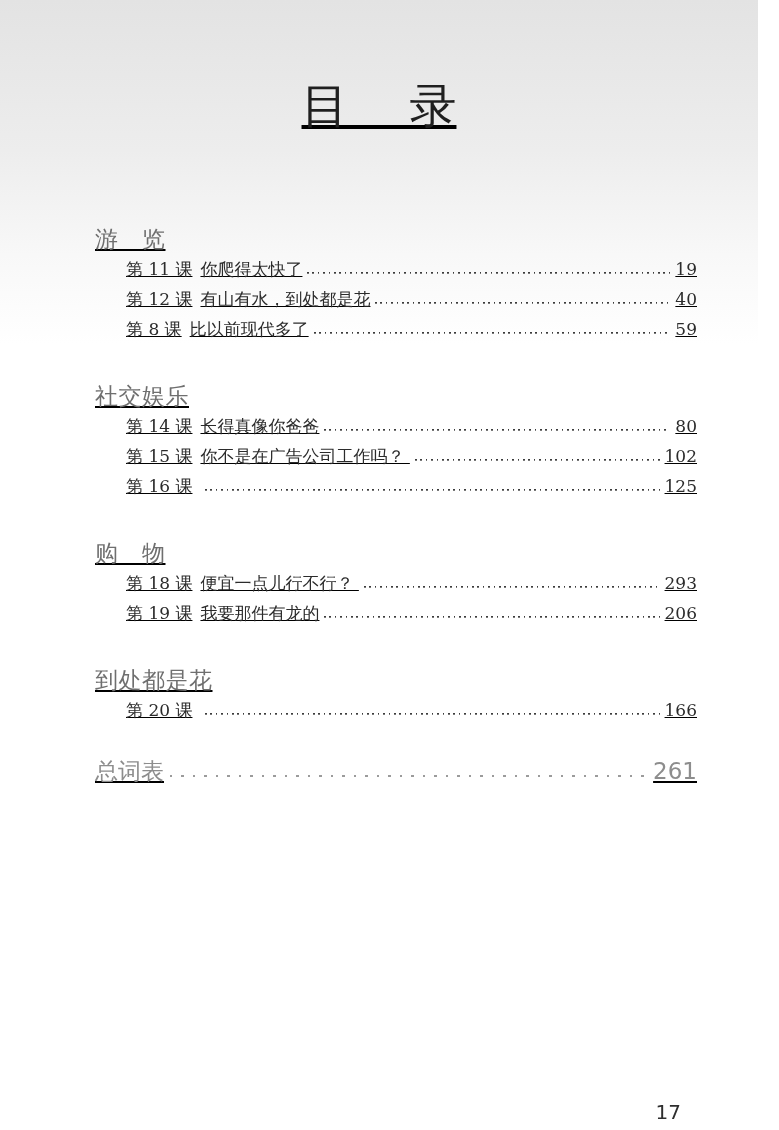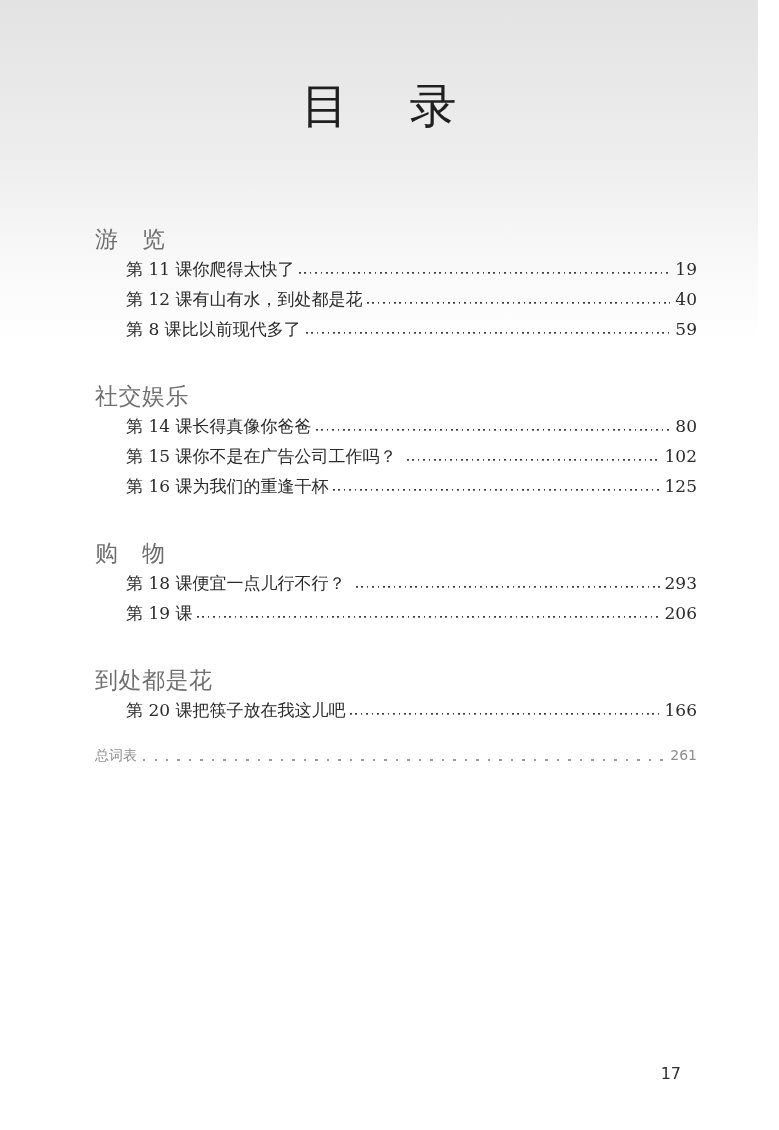--- a/index.html
+++ b/index.html
@@ -5,62 +5,63 @@
   html,body { margin:0; padding:0; }
   body {
     width:779px; height:1130px; position:relative;
     background:#ffffff;
     font-family:"DejaVu Serif","Liberation Serif",serif;
     overflow:hidden;
   }
   .page {
     position:absolute; left:0; top:0; width:758px; height:1130px;
     background:linear-gradient(180deg,#e3e3e3 0px,#ededed 150px,#f8f8f8 255px,#ffffff 345px);
+    text-decoration:underline;
   }
   .title {
     margin:80px 0 0 0; text-align:center;
     font-size:47px; line-height:1.1; font-weight:normal;
     color:#1f1f1f; word-spacing:46px;
   }
   .toc { margin:92px 0 0 95px; width:602px; }
   .section-heading {
     font-family:"DejaVu Sans","Liberation Sans",sans-serif;
     font-size:23px; letter-spacing:0.5px;
     color:#6f6f6f; height:30px; line-height:30px; margin-top:37px;
   }
   .section.first .section-heading { margin-top:0; }
   .entry {
     display:flex; height:30px; line-height:30px;
     padding-left:31px; font-size:17px; color:#2b2b2b;
   }
-  .elabel { white-space:pre; margin-right:0; }
+  .elabel { white-space:pre; margin-right:8px; }
   .etitle { white-space:pre; }
   .leader {
     flex:1; margin-left:5px; margin-right:3px;
     background-image:repeating-linear-gradient(90deg,#3c3c3c 0 1.6px,transparent 1.6px 5.4px);
     background-size:100% 1.7px; background-repeat:no-repeat;
     background-position:left 18px;
   }
   .epage { margin-left:2px; }
   .vocab-row {
-    display:flex; height:30px; line-height:30px; margin-top:15px;
+    display:flex; height:30px; line-height:30px; margin-top:31px;
     font-family:"DejaVu Sans","Liberation Sans",sans-serif;
-    font-size:14px; color:#8d8d8d;
+    font-size:23px; color:#8d8d8d;
   }
   .vocab-leader {
     flex:1; margin:0 6px;
     background-image:repeating-linear-gradient(90deg,#9b9b9b 0 2.2px,transparent 2.2px 11.5px);
     background-size:100% 2.2px; background-repeat:no-repeat;
     background-position:left 19px;
   }
   .vocab-page { }
   .folio {
-    position:absolute; top:1064px; right:77px;
+    position:absolute; top:1100px; right:77px;
     font-family:"DejaVu Sans","Liberation Sans",sans-serif;
-    font-size:16px; color:#2e2e2e;
+    font-size:20px; color:#2e2e2e;
   }
 </style>
 </head>
 <body>
 
 <div class="page">
 
   <h1 class="title">目 录</h1>
 
   <div class="toc">
@@ -96,46 +97,45 @@
         <span class="epage">80</span>
       </div>
       <div class="entry">
         <span class="elabel">第 15 课</span>
         <span class="etitle">你不是在广告公司工作吗？ </span>
         <span class="leader"></span>
         <span class="epage">102</span>
       </div>
       <div class="entry">
         <span class="elabel">第 16 课</span>
-        <span class="etitle">为我们的重逢干杯</span>
         <span class="leader"></span>
         <span class="epage">125</span>
       </div>
     </div>
 
     <div class="section">
       <div class="section-heading">购　物</div>
       <div class="entry">
         <span class="elabel">第 18 课</span>
         <span class="etitle">便宜一点儿行不行？ </span>
         <span class="leader"></span>
         <span class="epage">293</span>
       </div>
       <div class="entry">
         <span class="elabel">第 19 课</span>
+        <span class="etitle">我要那件有龙的</span>
         <span class="leader"></span>
         <span class="epage">206</span>
       </div>
     </div>
 
     <div class="section">
       <div class="section-heading">到处都是花</div>
       <div class="entry">
         <span class="elabel">第 20 课</span>
-        <span class="etitle">把筷子放在我这儿吧</span>
         <span class="leader"></span>
         <span class="epage">166</span>
       </div>
     </div>
 
     <div class="vocab-row">
       <span class="vocab-label">总词表</span>
       <span class="vocab-leader"></span>
       <span class="vocab-page">261</span>
     </div>

